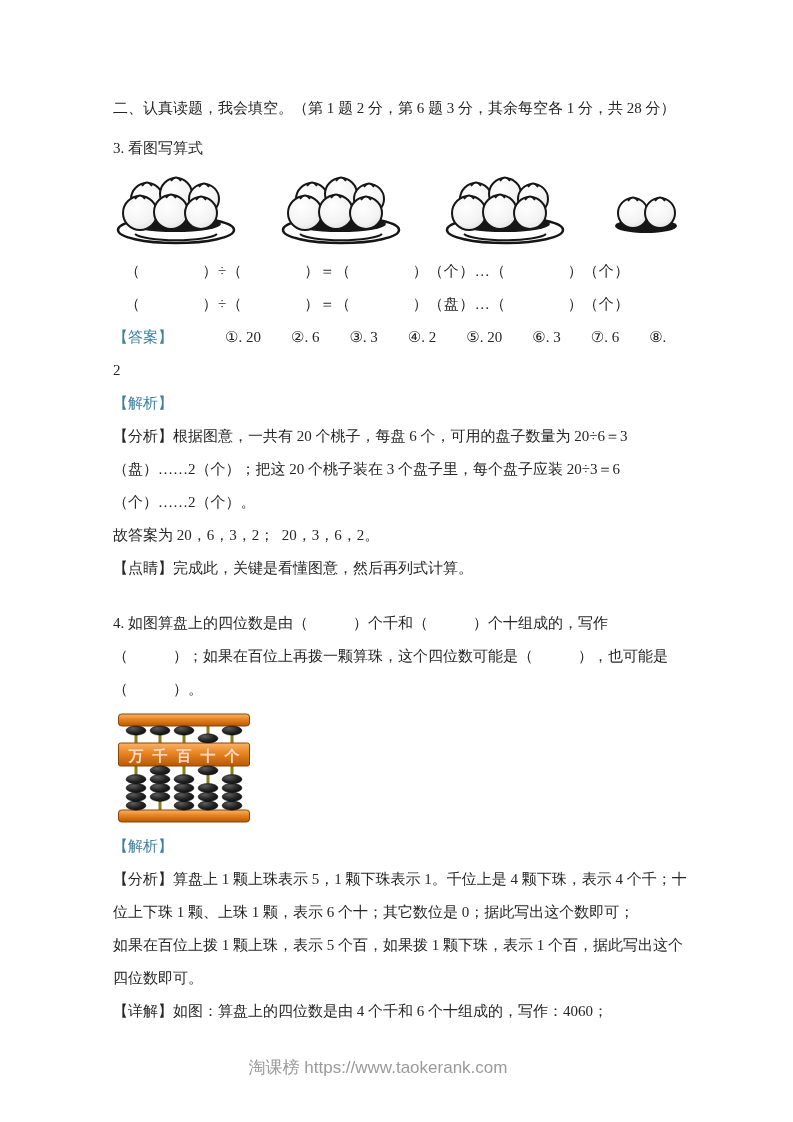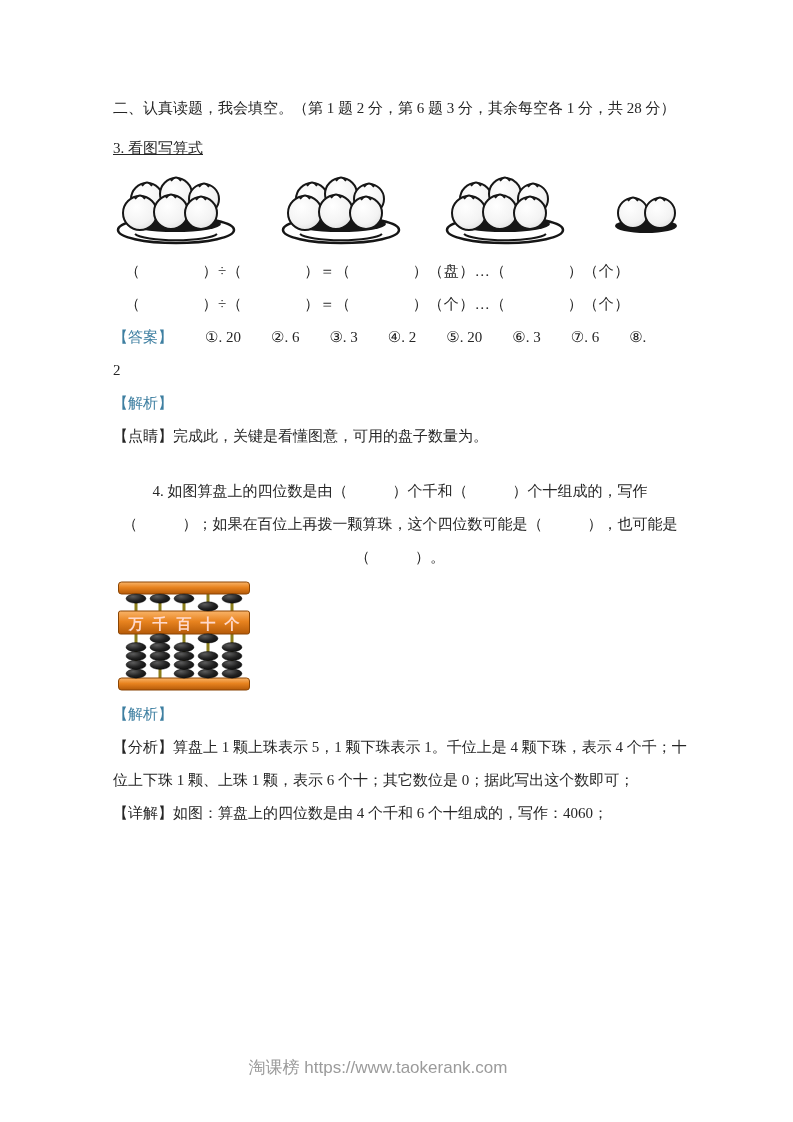--- a/index.html
+++ b/index.html
@@ -17,28 +17,28 @@
     box-sizing: border-box;
   }
   .line {
     margin: 0;
     font-size: 15px;
     line-height: 33px;
     white-space: pre-wrap;
   }
   .eq { padding-left: 12px; letter-spacing: .5px; }
   .blue { color: #3e7fa1; margin-top: 31px; }
-  .ans { margin-left: 32px; font-family: Liberation Serif, serif; }
-  .q3-title { margin-top: 7px; text-decoration: underline; }
+  .ans { margin-left: 52px; font-family: Liberation Serif, serif; }
+  .q3-title { margin-top: 7px; }
   .plates {
     display: flex; justify-content: space-between; align-items: flex-end;
     margin: 5px 2px 3px 0; height: 82px;
   }
   .plate-slot { display: block; }
-  .q4 { margin-top: 22px; text-align: center; }
+  .q4 { margin-top: 22px; }
   .abacus-wrap { margin: 7px 0 5px 5px; height: 112px; }
   .footer {
     position: absolute; top: 1056px; left: 0; width: 756px;
     text-align: center;
     color: #9b9b9b; font-size: 17px;
     font-family: "Liberation Sans", "DejaVu Sans", sans-serif;
   }
 </style>
 </head>
 <body>
@@ -171,29 +171,31 @@
             <circle cx="26" cy="47" r="15" fill="url(#pg3)" stroke="#161616" stroke-width="2"></circle>
             <path d="M 21 35 Q 26 28 31 35" fill="#ffffff" stroke="#161616" stroke-width="1.8"></path>
           </g>
           <g>
             <circle cx="53" cy="47" r="15" fill="url(#pg3)" stroke="#161616" stroke-width="2"></circle>
             <path d="M 48 35 Q 53 28 58 35" fill="#ffffff" stroke="#161616" stroke-width="1.8"></path>
           </g>
         </svg></span>
   </div>
 
+  <p class="line eq">（　　　　）÷（　　　　）＝（　　　　）（个）…（　　　　）（个）</p>
   <p class="line eq">（　　　　）÷（　　　　）＝（　　　　）（盘）…（　　　　）（个）</p>
-  <p class="line eq">（　　　　）÷（　　　　）＝（　　　　）（个）…（　　　　）（个）</p>
 
   <p class="line"><span class="blue">【答案】</span><span class="ans">①. 20　　②. 6　　③. 3　　④. 2　　⑤. 20　　⑥. 3　　⑦. 6　　⑧.</span></p>
   <p class="line">2</p>
 
   <p class="line"><span class="blue">【解析】</span></p>
 
-  <p class="line">【点睛】完成此，关键是看懂图意，可用的盘子数量为。</p>
+  <p class="line">【分析】根据图意，一共有 20 个桃子，每盘 6 个，可用的盘子数量为 20÷6＝3（盘）……2（个）；把这 20 个桃子装在 3 个盘子里，每个盘子应装 20÷3＝6（个）……2（个）。</p>
+  <p class="line">故答案为 20，6，3，2；  20，3，6，2。</p>
+  <p class="line">【点睛】完成此，关键是看懂图意，然后再列式计算。</p>
 
   <p class="line q4">4. 如图算盘上的四位数是由（　　　）个千和（　　　）个十组成的，写作（　　　）；如果在百位上再拨一颗算珠，这个四位数可能是（　　　），也可能是（　　　）。</p>
 
   <div class="abacus-wrap">
     <span id="abacus-slot"><svg width="132" height="110" viewBox="0 0 132 110">
           <defs>
             <linearGradient id="wood" x1="0" y1="0" x2="0" y2="1">
               <stop offset="0" stop-color="#f9b469"></stop>
               <stop offset="0.45" stop-color="#e8831f"></stop>
               <stop offset="1" stop-color="#b55a08"></stop>
@@ -242,17 +244,18 @@
           <ellipse cx="114" cy="83.8" rx="10" ry="4.6" fill="url(#bead)" stroke="#000000" stroke-width="0.4"></ellipse>
           <ellipse cx="114" cy="75" rx="10" ry="4.6" fill="url(#bead)" stroke="#000000" stroke-width="0.4"></ellipse>
           <ellipse cx="114" cy="66.19999999999999" rx="10" ry="4.6" fill="url(#bead)" stroke="#000000" stroke-width="0.4"></ellipse>
         </svg></span>
   </div>
 
 
   <p class="line"><span class="blue">【解析】</span></p>
 
   <p class="line">【分析】算盘上 1 颗上珠表示 5，1 颗下珠表示 1。千位上是 4 颗下珠，表示 4 个千；十位上下珠 1 颗、上珠 1 颗，表示 6 个十；其它数位是 0；据此写出这个数即可；</p>
+  <p class="line">如果在百位上拨 1 颗上珠，表示 5 个百，如果拨 1 颗下珠，表示 1 个百，据此写出这个四位数即可。</p>
   <p class="line">【详解】如图：算盘上的四位数是由 4 个千和 6 个十组成的，写作：4060；</p>
 
   <div class="footer">淘课榜 https://www.taokerank.com</div>
 
 </div>
 
 </body></html>

